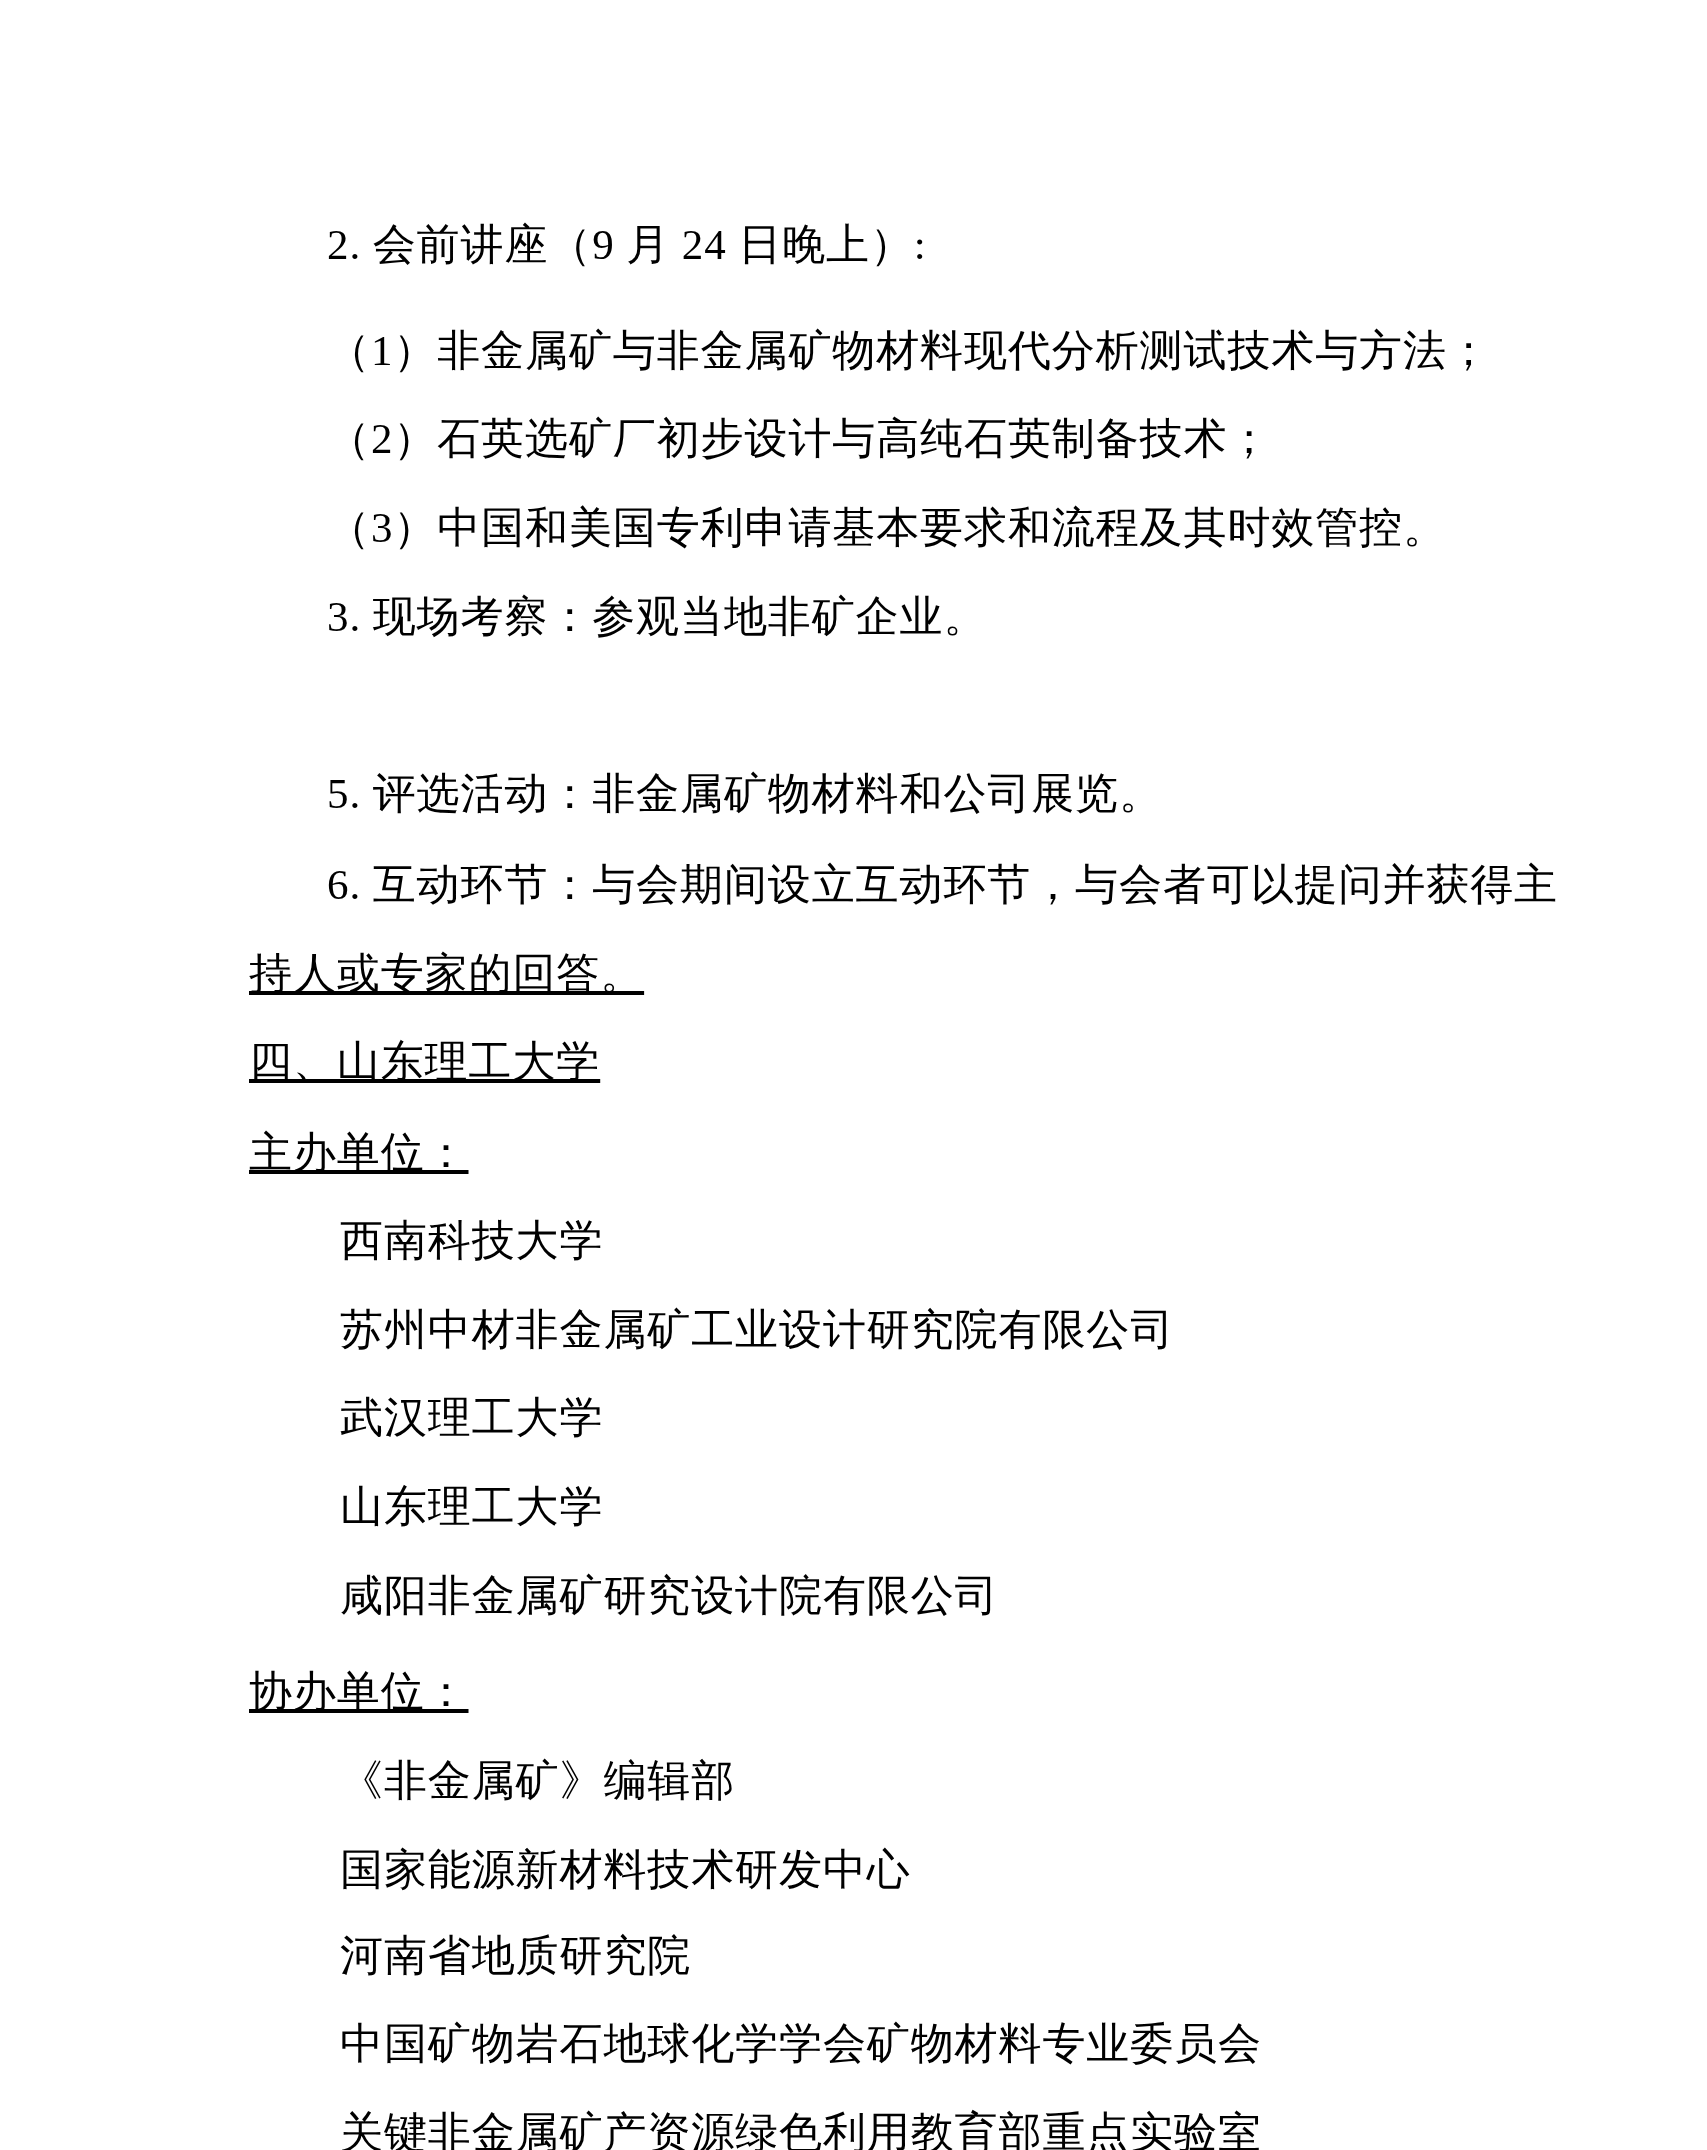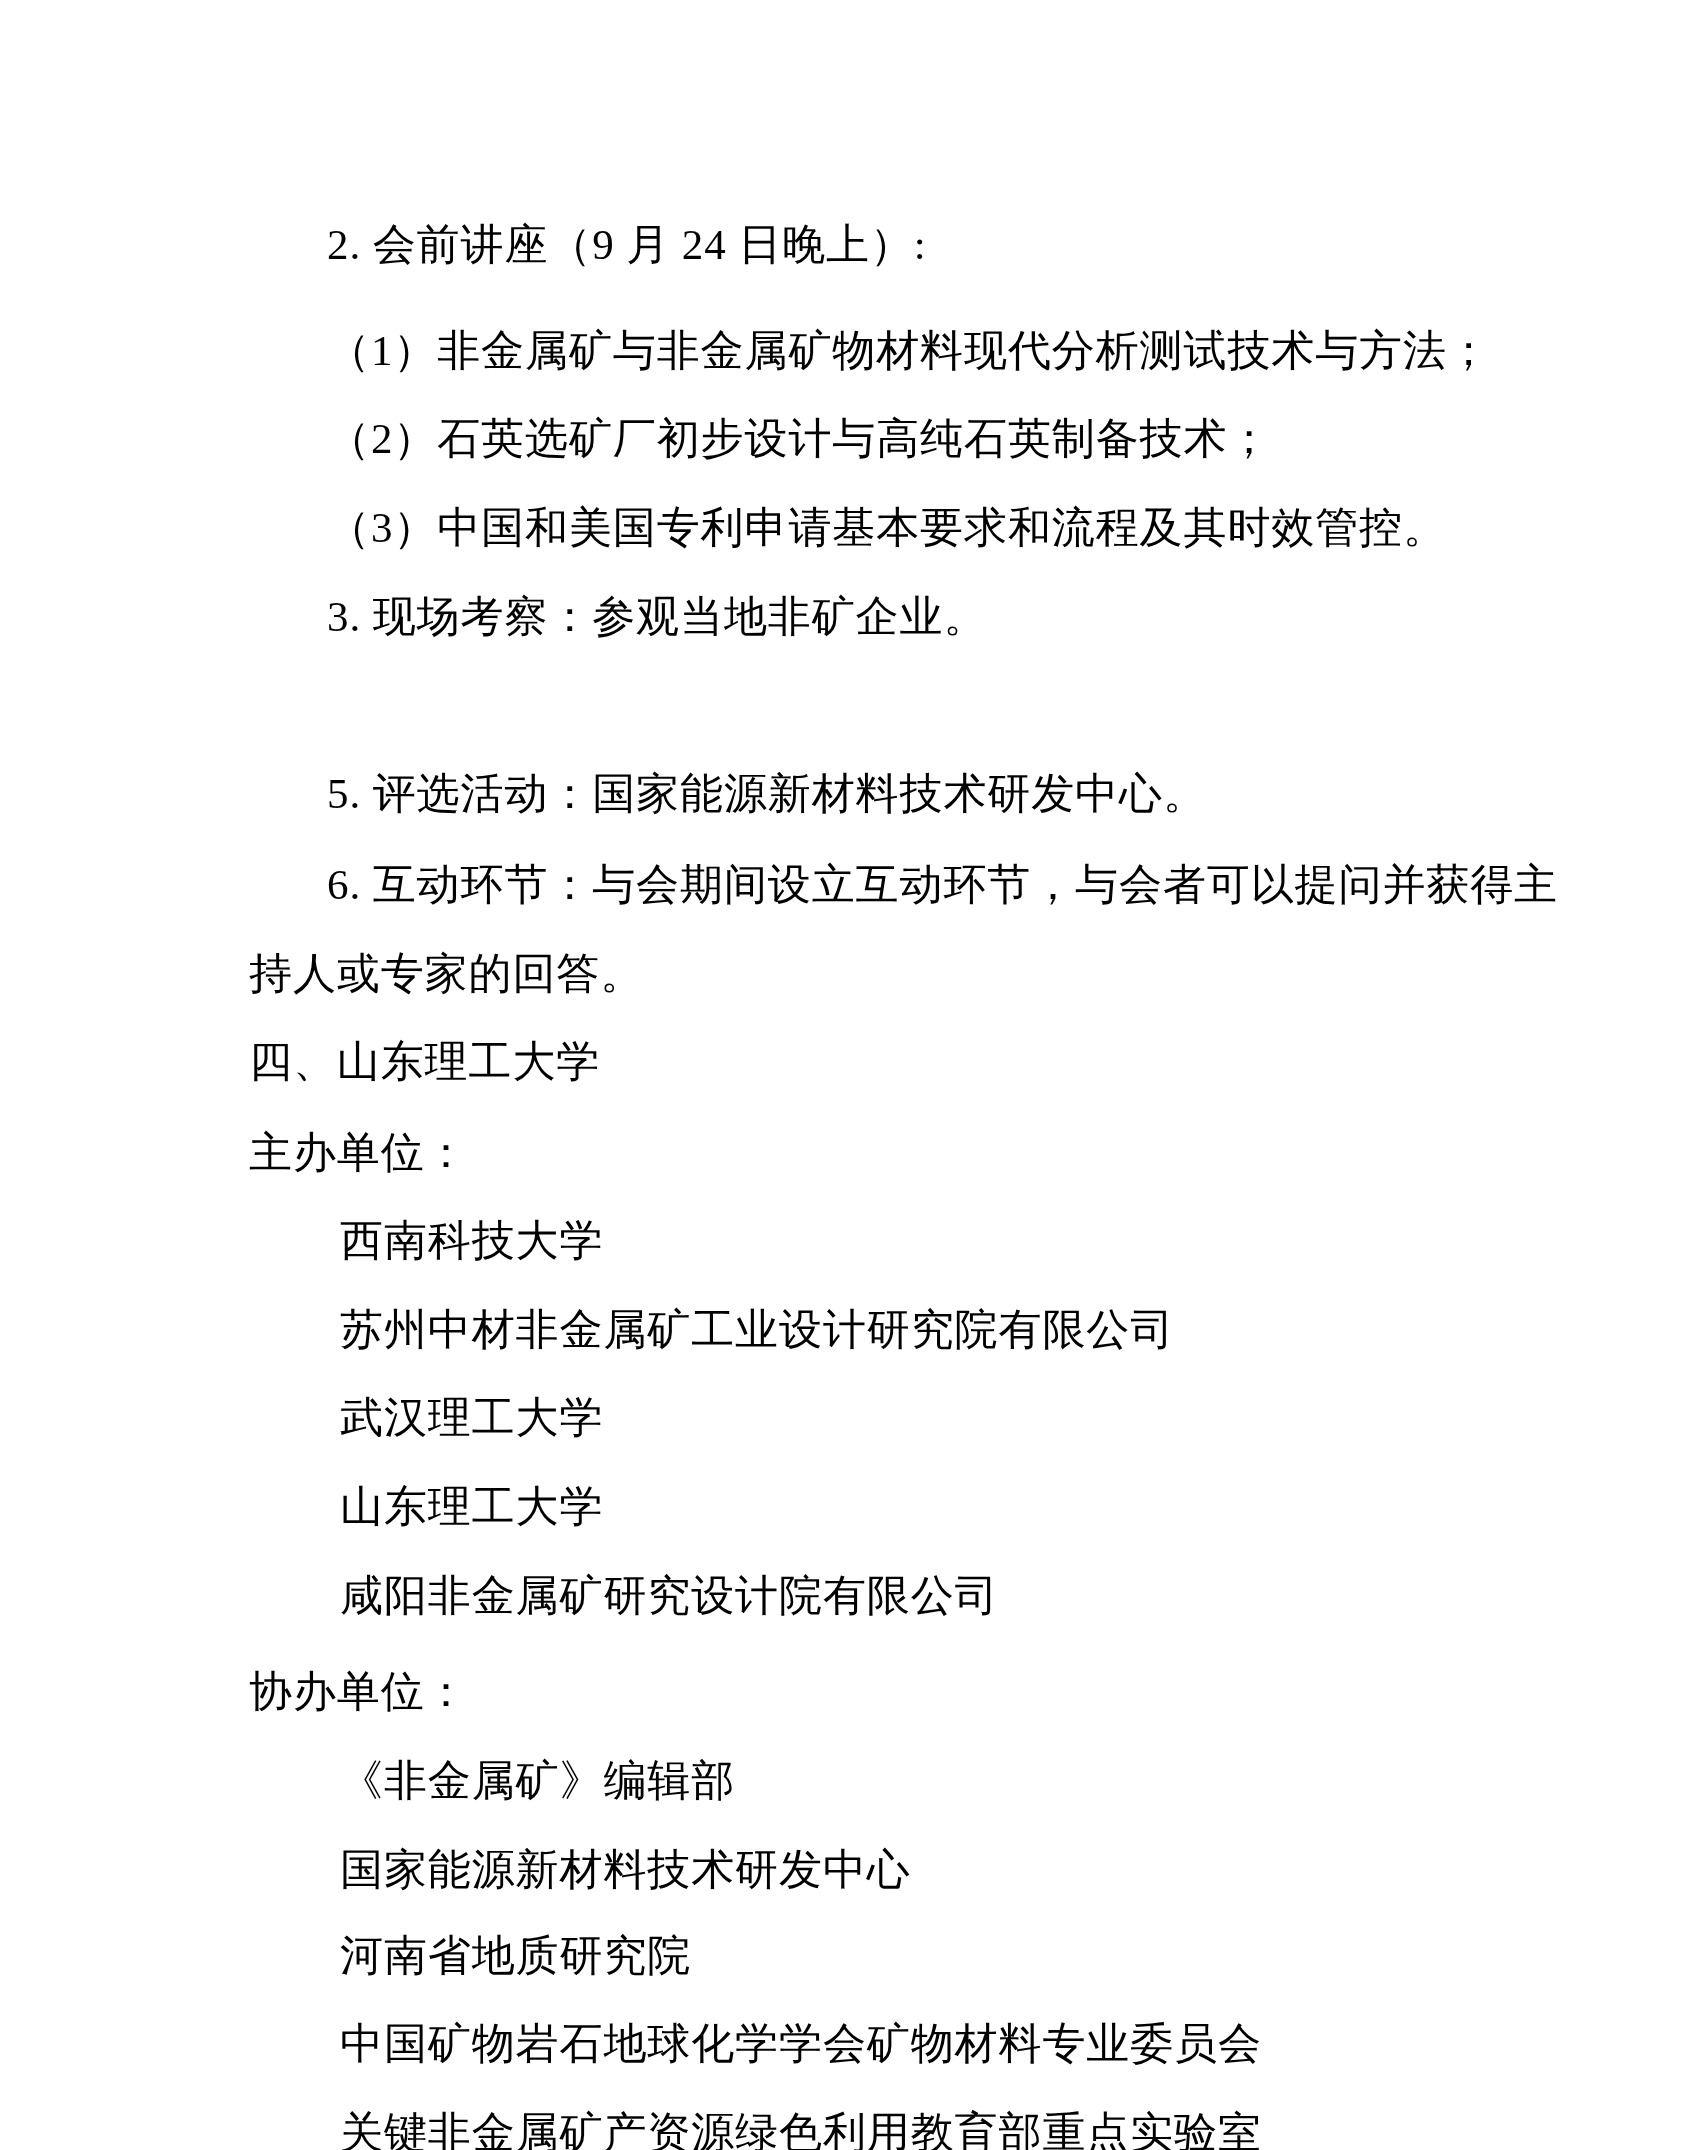--- a/index.html
+++ b/index.html
@@ -20,41 +20,41 @@
     position: absolute;
     margin: 0;
     font-size: 43px;
     line-height: 89px;
     height: 89px;
     letter-spacing: 0.9px;
     white-space: pre;
     color: #000000;
   }
   .b { font-weight: normal; }
-  .flush { left: 249px; }   
+  .flush { left: 249px; text-decoration: underline; }   
   .ind   { left: 327px; }   
   .org   { left: 340px; }
 </style>
 </head>
 <body>
 
 <div id="page">
 
   <p class="line ind" style="top:200px"><span class="b">2. 会前讲座（9 月 24 日晚上）:</span></p>
 
   <p class="line ind" style="top:306px">（1）非金属矿与非金属矿物材料现代分析测试技术与方法；</p>
 
   <p class="line ind" style="top:394px">（2）石英选矿厂初步设计与高纯石英制备技术；</p>
 
   <p class="line ind" style="top:483px">（3）中国和美国专利申请基本要求和流程及其时效管控。</p>
 
   <p class="line ind" style="top:572px"><span class="b">3. 现场考察：</span><span>参观当地非矿企业。</span></p>
 
 
-  <p class="line ind" style="top:749px"><span class="b">5. 评选活动：</span><span>国家能源新材料技术研发中心。</span></p>
+  <p class="line ind" style="top:749px"><span class="b">5. 评选活动：</span><span>非金属矿物材料和公司展览。</span></p>
 
   <p class="line ind" style="top:840px"><span class="b">6. 互动环节：</span><span>与会期间设立互动环节，与会者可以提问并获得主</span></p>
 
   <p class="line flush" style="top:929px">持人或专家的回答。</p>
 
   <p class="line flush" style="top:1017px">四、山东理工大学</p>
 
   <p class="line flush" style="top:1108px">主办单位：</p>
 
   <p class="line org" style="top:1285px">苏州中材非金属矿工业设计研究院有限公司</p>

